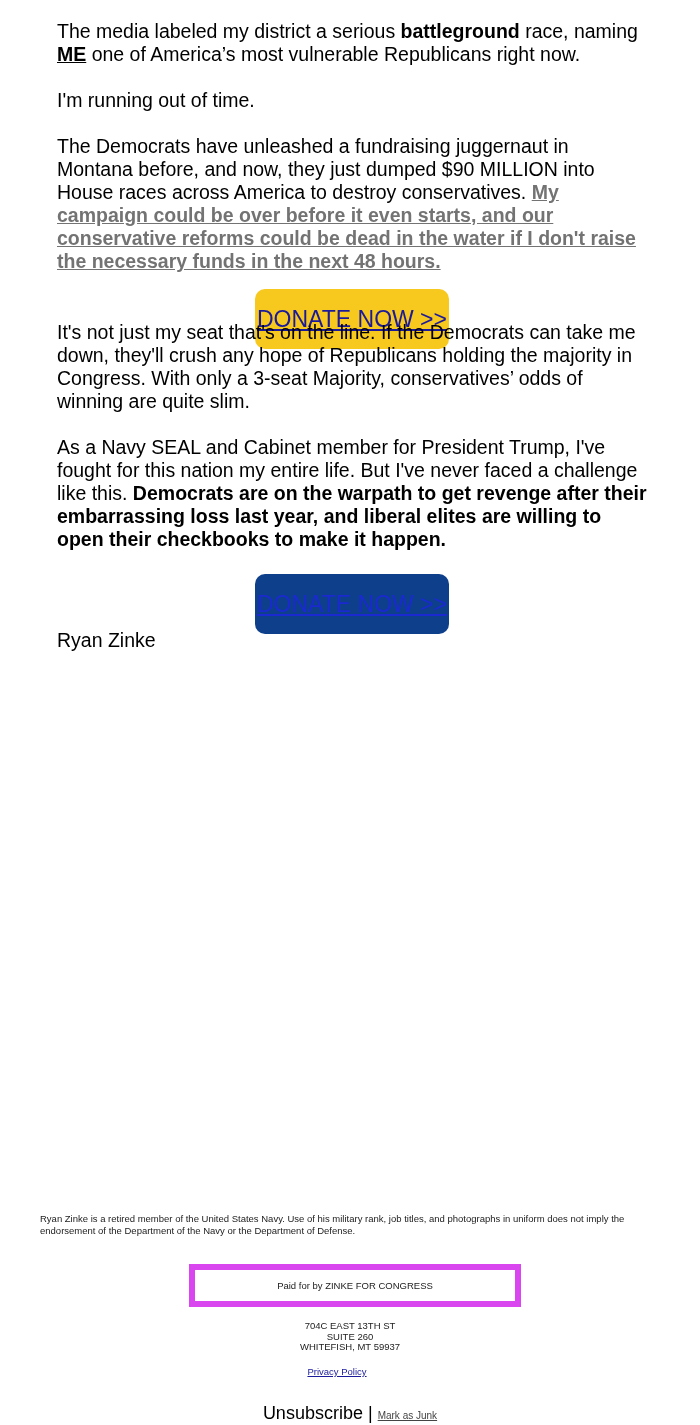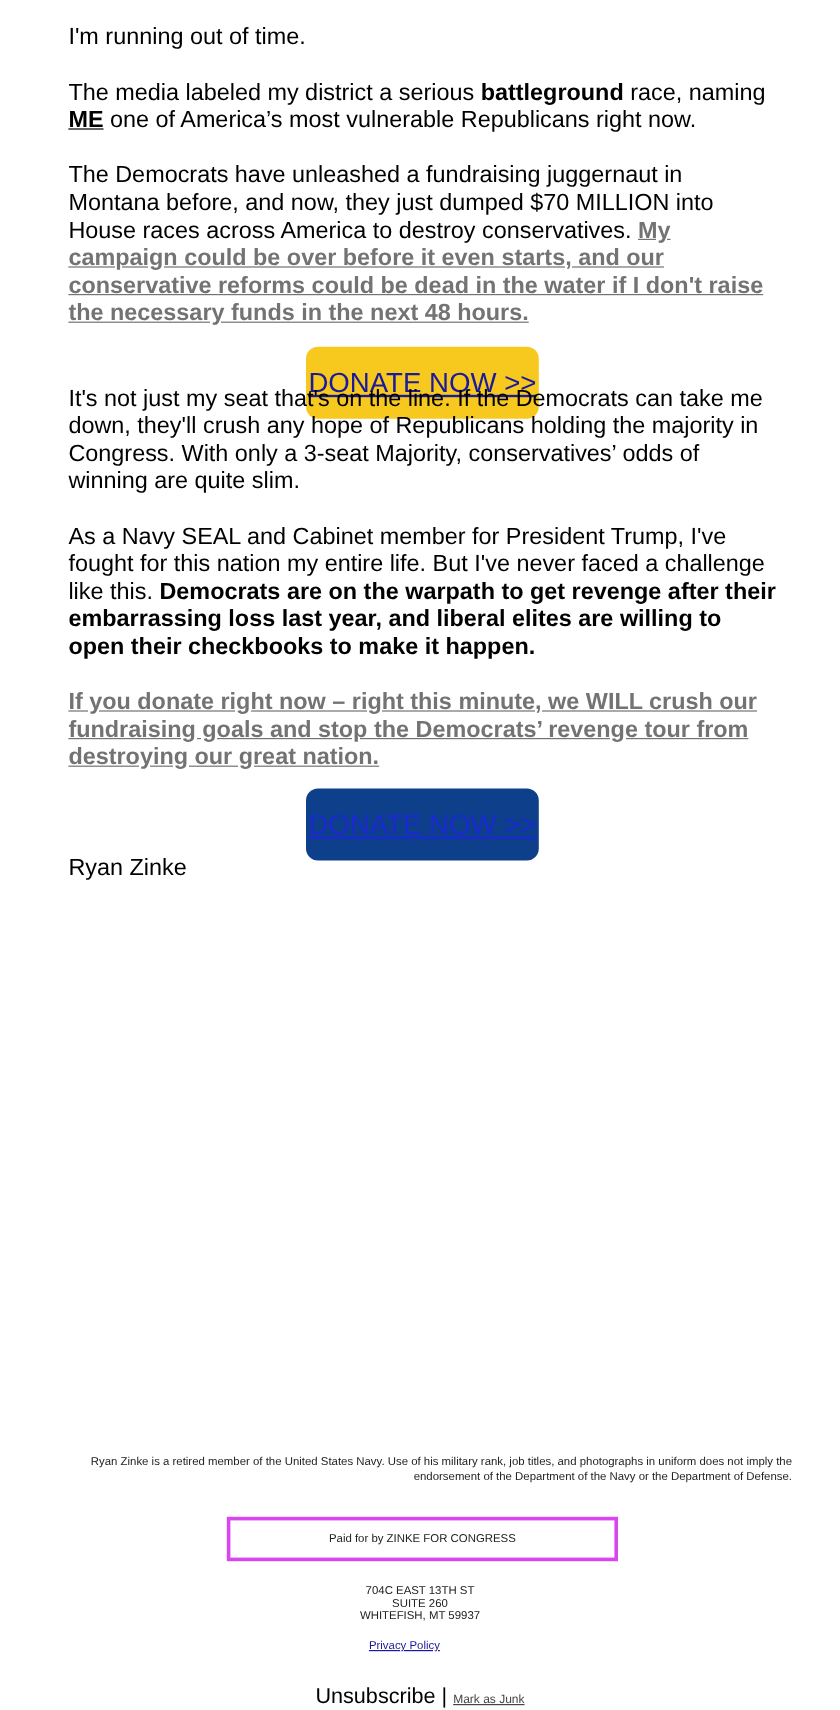--- a/index.html
+++ b/index.html
@@ -6,50 +6,49 @@
   body { width: 700px; height: 1425px; position: relative; overflow: hidden; font-family: "Liberation Sans", sans-serif; color: #000; }
   .content { position: absolute; left: 57px; top: 20px; width: 590px; font-size: 19.5px; line-height: 23px; }
   .content p { margin: 0 0 23px 0; }
   .content b { font-weight: bold; }
   .content a.inline-link { color: #737373; font-weight: bold; text-decoration: underline; }
   .underline-bold { font-weight: bold; text-decoration: underline; }
   .btn-wrap { text-align: center; margin: 0 0 6px 0; height: 26px; line-height: 26px; }
   .donate-btn { display: inline-block; padding: 18px 2px; font-size: 23px; line-height: 24px; color: #1a1a9a; text-decoration: underline; border-radius: 10px; }
   .donate-yellow { background: #f7c81e; }
   .donate-navy { background: #0d3f8a; color: #1a2ad0; }
-  .disclaimer { position: absolute; left: 40px; top: 1213px; width: 620px; text-align: right; font-size: 9.5px; line-height: 11.5px; color: #222; }
-  .paid-box { position: absolute; left: 189px; top: 1264px; width: 320px; height: 31px; border: 3px solid #d946ef; text-align: center; font-size: 9.5px; line-height: 31px; color: #222; }
+  .disclaimer { position: absolute; left: 40px; top: 1213px; width: 620px; text-align: left; font-size: 9.5px; line-height: 11.5px; color: #222; }
+  .paid-box { position: absolute; left: 189px; top: 1264px; width: 320px; height: 31px; border: 6px solid #d946ef; text-align: center; font-size: 9.5px; line-height: 31px; color: #222; }
   .address { position: absolute; left: 200px; top: 1321px; width: 300px; text-align: center; font-size: 9.5px; line-height: 10.5px; color: #222; }
   .privacy { position: absolute; left: 187px; top: 1366px; width: 300px; text-align: center; font-size: 9.5px; }
   .privacy a { color: #1a1a9a; text-decoration: underline; }
   .unsub-row { position: absolute; left: 200px; top: 1402px; width: 300px; text-align: center; font-size: 18px; line-height: 22px; }
   .unsub-row .unsub { color: #000; }
   .unsub-row .sep { color: #000; }
   .unsub-row .junk { font-size: 10px; color: #444; text-decoration: underline; }
 </style>
 </head>
 <body>
 
 <div class="content">
+  <p><span>The media labeled my district a serious </span><b>battleground</b><span> race, naming </span><span class="underline-bold">ME</span><span> one of America’s most vulnerable Republicans right now.</span></p>
+
   <p>I'm running out of time.</p>
 
-  <p><span>The media labeled my district a serious </span><b>battleground</b><span> race, naming </span><span class="underline-bold">ME</span><span> one of America’s most vulnerable Republicans right now.</span></p>
-
-  <p><span>The Democrats have unleashed a fundraising juggernaut in Montana before, and now, they just dumped $70 MILLION into House races across America to destroy conservatives. </span><a href="#" class="inline-link">My campaign could be over before it even starts, and our conservative reforms could be dead in the water if I don't raise the necessary funds in the next 48 hours.</a></p>
+  <p><span>The Democrats have unleashed a fundraising juggernaut in Montana before, and now, they just dumped $90 MILLION into House races across America to destroy conservatives. </span><a href="#" class="inline-link">My campaign could be over before it even starts, and our conservative reforms could be dead in the water if I don't raise the necessary funds in the next 48 hours.</a></p>
 
   <div class="btn-wrap" style="margin-top:-7px;">
     <a href="#" class="donate-btn donate-yellow">DONATE NOW &gt;&gt;</a>
   </div>
 
   <p>It's not just my seat that's on the line. If the Democrats can take me down, they'll crush any hope of Republicans holding the majority in Congress. With only a 3-seat Majority, conservatives’ odds of winning are quite slim.</p>
 
   <p><span>As a Navy SEAL and Cabinet member for President Trump, I've fought for this nation my entire life. But I've never faced a challenge like this. </span><b>Democrats are on the warpath to get revenge after their embarrassing loss last year, and liberal elites are willing to open their checkbooks to make it happen.</b></p>
 
 
-  <p style="margin-bottom:14px;"><a href="#" class="inline-link">If you donate right now – right this minute, we WILL crush our fundraising goals and stop the Democrats’ revenge tour from destroying our great nation.</a></p>
 
   <div class="btn-wrap">
     <a href="#" class="donate-btn donate-navy">DONATE NOW &gt;&gt;</a>
   </div>
 
 
   <p><br><span>Ryan Zinke</span></p>
 </div>
 
 <div class="disclaimer">Ryan Zinke is a retired member of the United States Navy. Use of his military rank, job titles, and photographs in uniform does not imply the endorsement of the Department of the Navy or the Department of Defense.</div>

